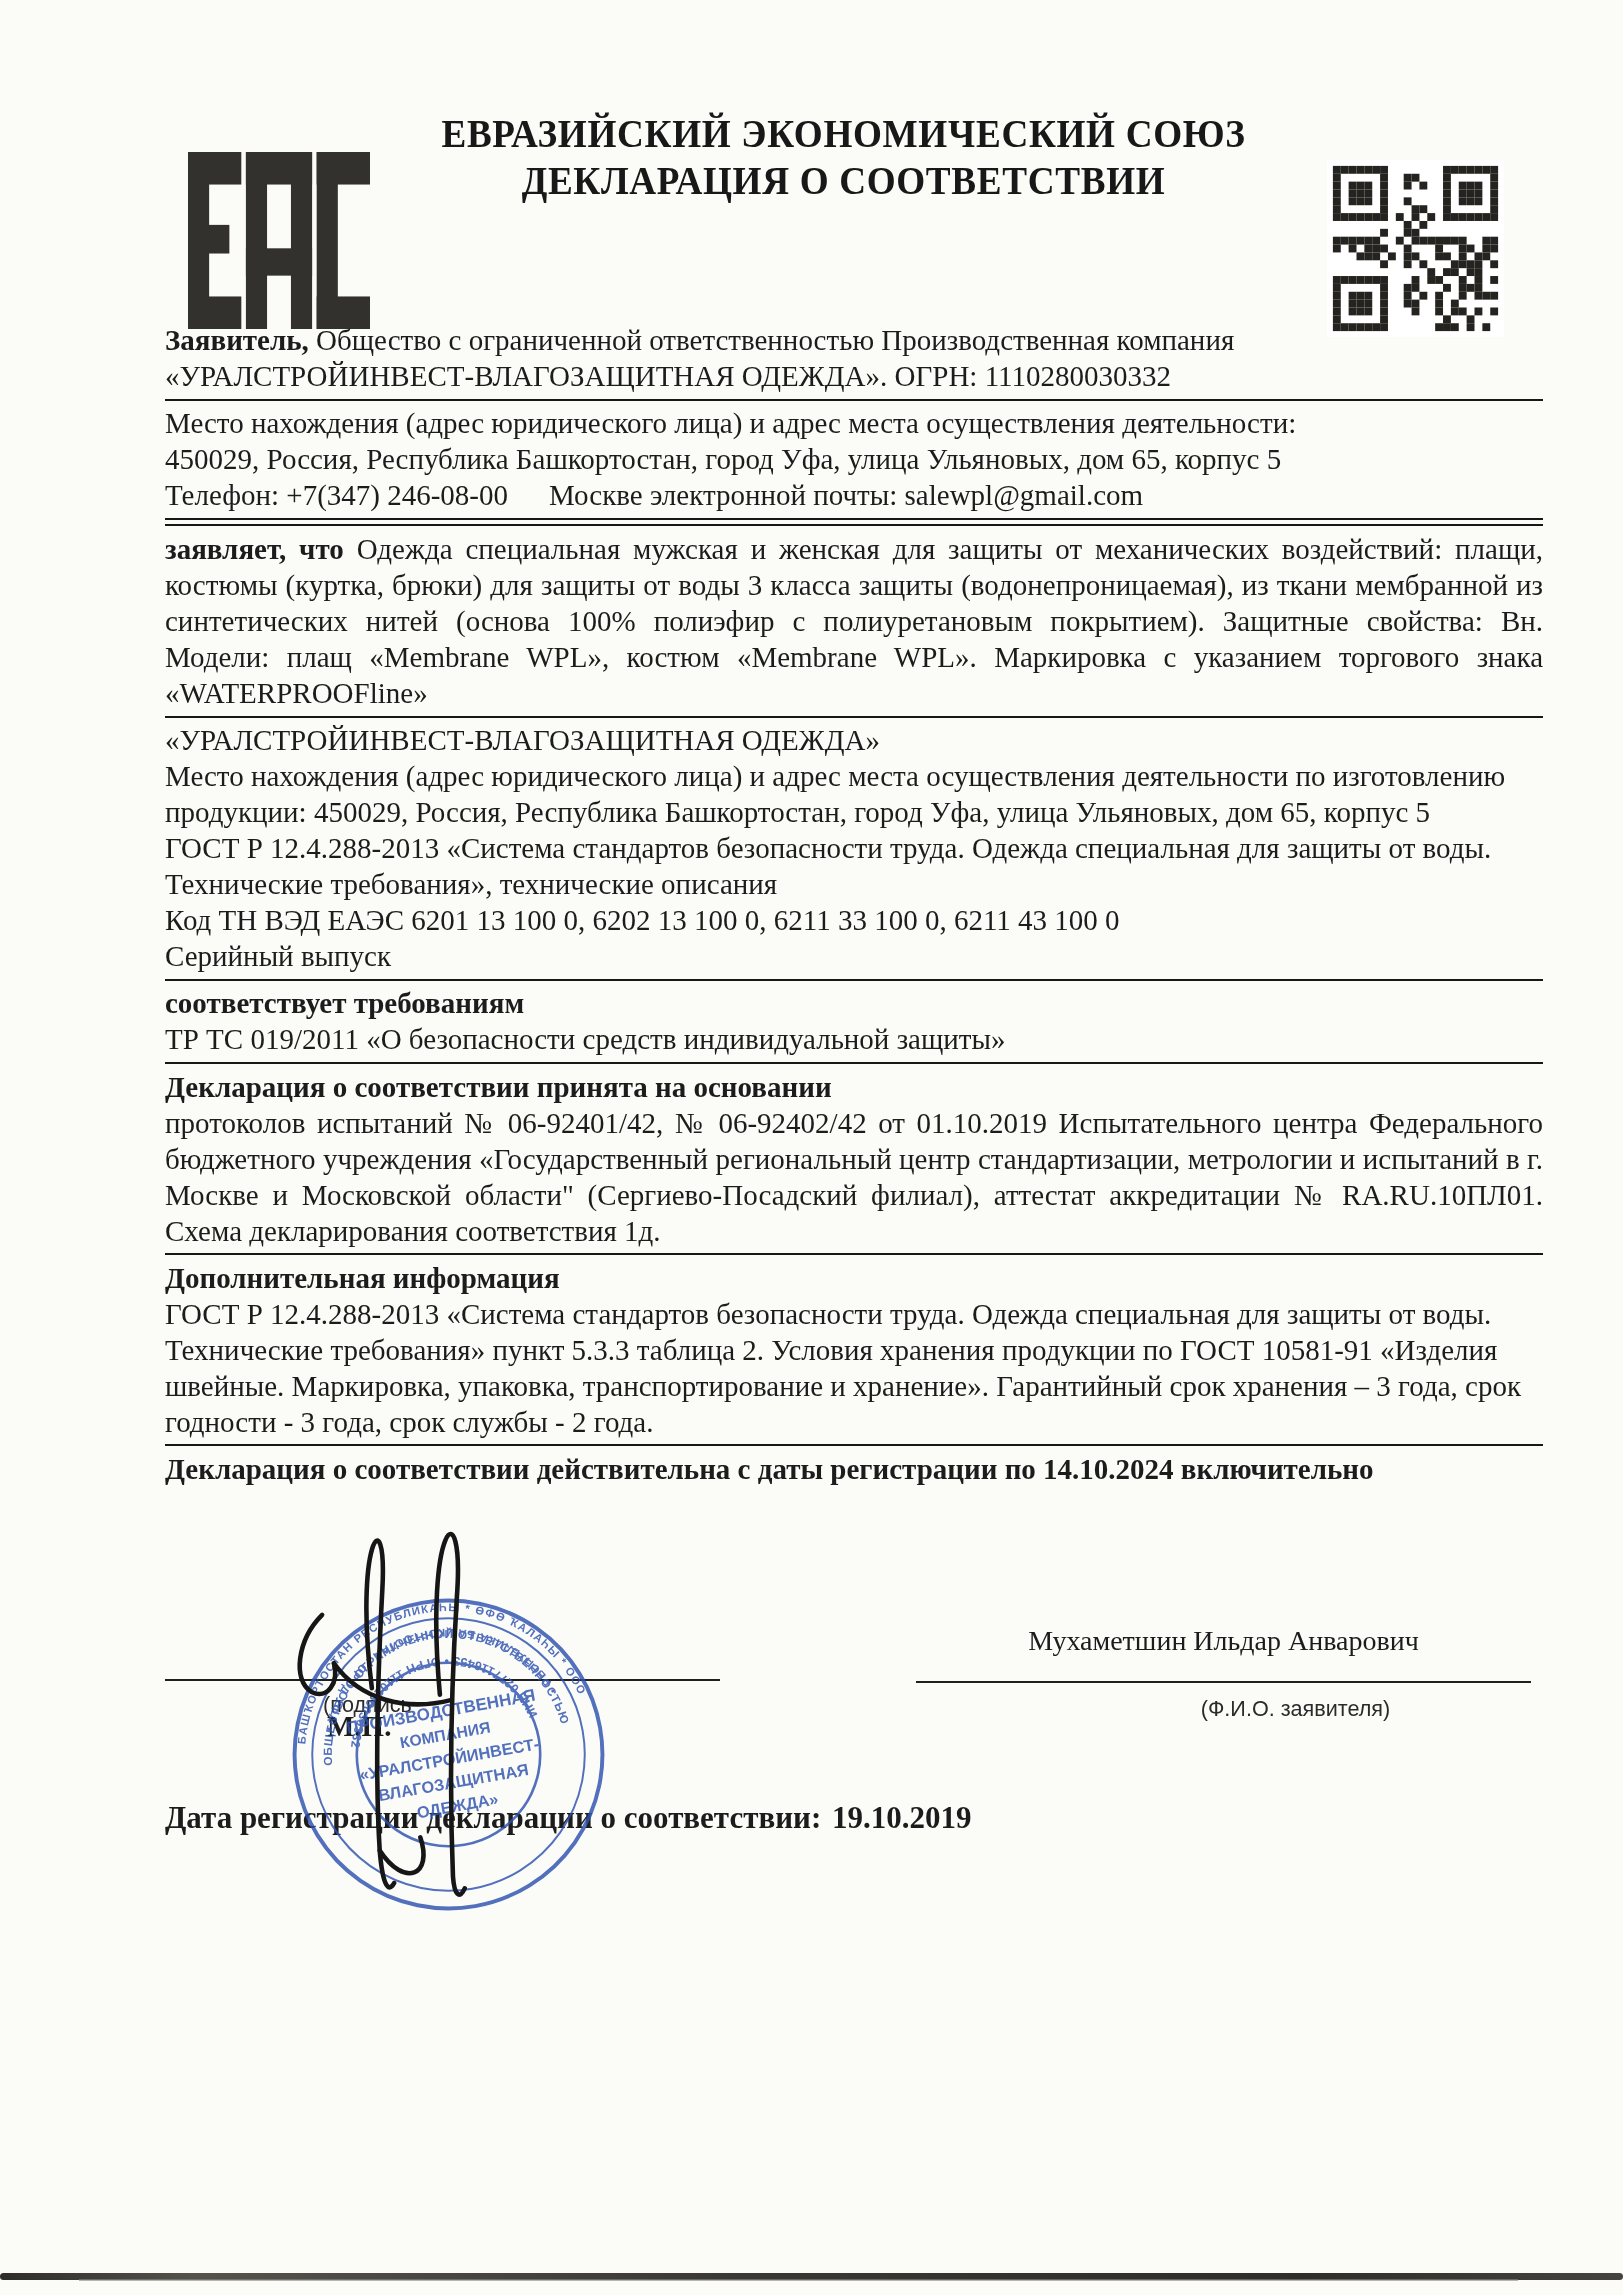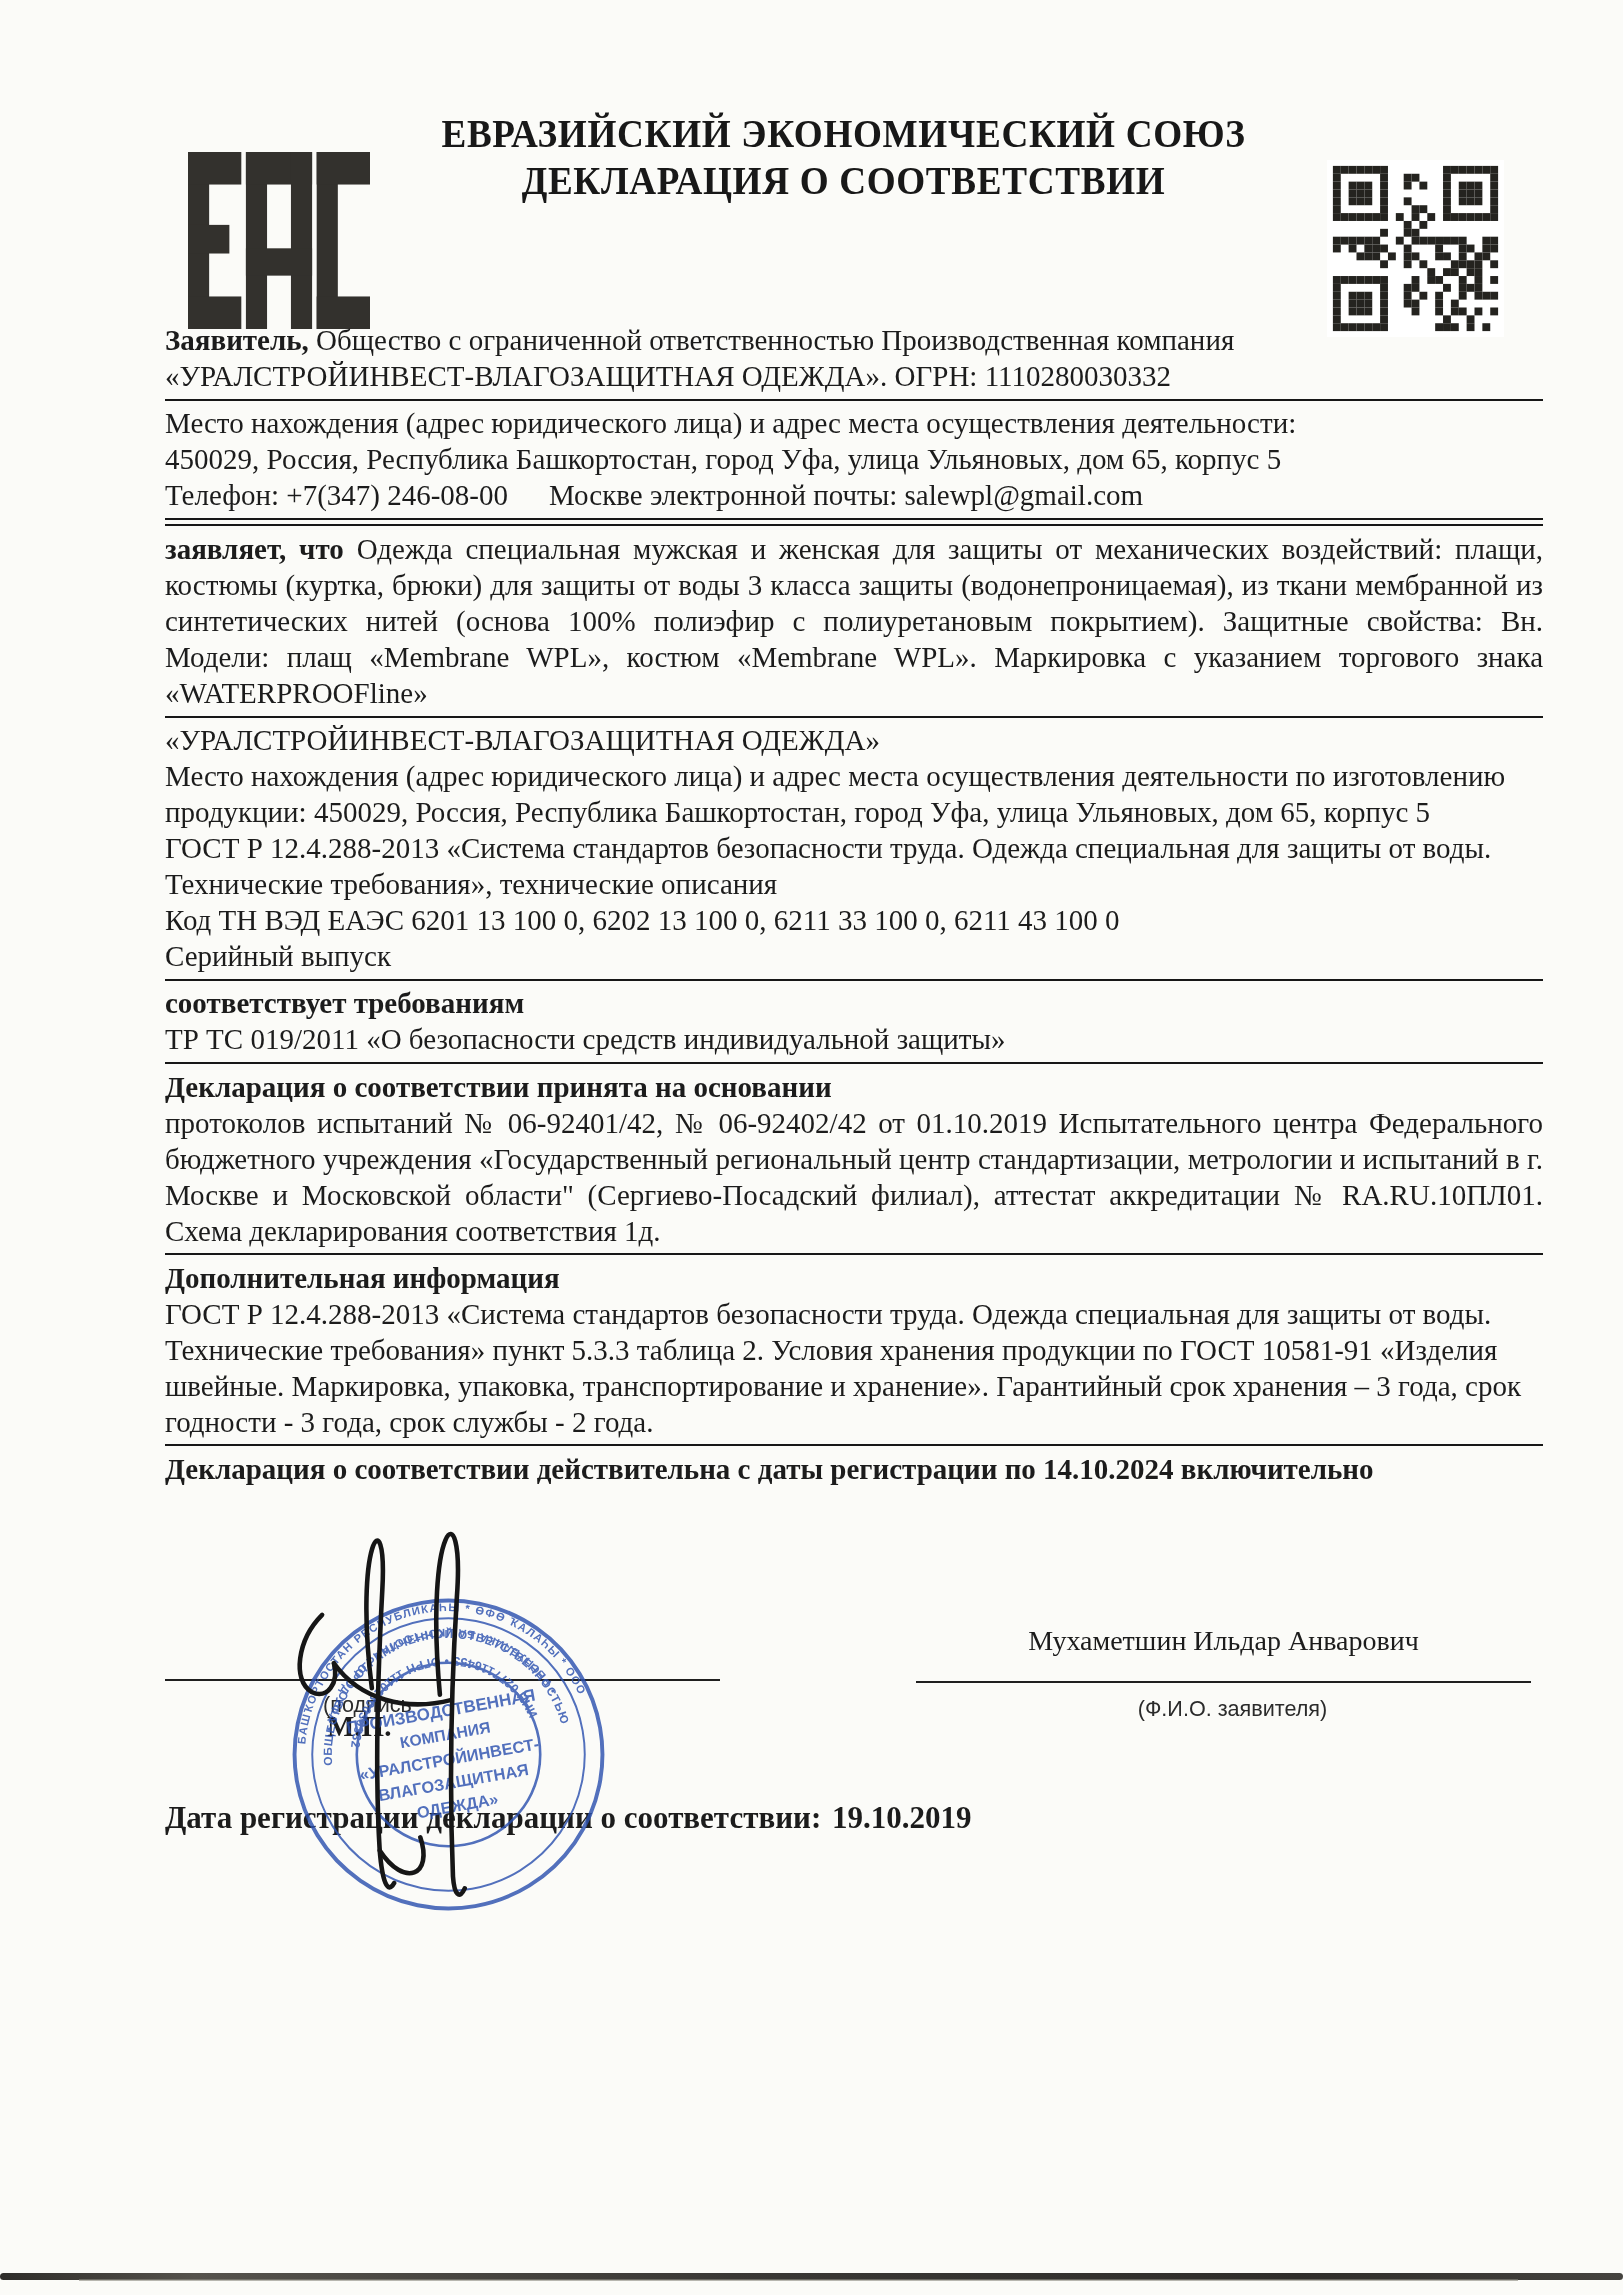--- a/index.html
+++ b/index.html
@@ -28,21 +28,21 @@
   .rule{border:none;border-top:2.6px solid #171717;margin:4.6px 0 4.6px 0;height:0;}
   .mt{margin-top:10.5px;}
   .gap{margin-left:41px;}
   .val-sp{margin-left:.35em;}
   
   .sigline-left{position:absolute;left:165px;top:1679px;width:555px;border-top:2.6px solid #1f1f1f;}
   .sigline-right{position:absolute;left:916px;top:1681px;width:615px;border-top:2.6px solid #1f1f1f;}
   .fio-name{position:absolute;left:916px;top:1625px;width:615px;text-align:center;font-size:28px;}
   .caption{font-family:"Liberation Sans",sans-serif;font-size:21.6px;color:#2b2b2b;margin-left:48px;}
   .podpis{position:absolute;left:275px;top:1692px;}
-  .fio-caption{position:absolute;left:877px;top:1696px;width:615px;text-align:center;}
+  .fio-caption{position:absolute;left:940px;top:1696px;width:615px;text-align:center;}
   .mp{position:absolute;left:327px;top:1710px;font-size:29px;font-weight:bold;text-align:center;}
   .reg-line{position:absolute;left:165px;width:1378px;font-weight:bold;font-size:31px;}
   .reg-1{top:1745px;}
   .reg-2{top:1800px;}
   
   .stamp{position:absolute;left:252px;top:1558px;width:393px;height:393px;opacity:.82;transform:rotate(-10deg);}
   .signature{position:absolute;left:288px;top:1484px;width:275px;height:422px;}
   
   .scanline{
     position:absolute;left:0;top:2273px;width:1623px;height:6.5px;border-radius:3.9px;

